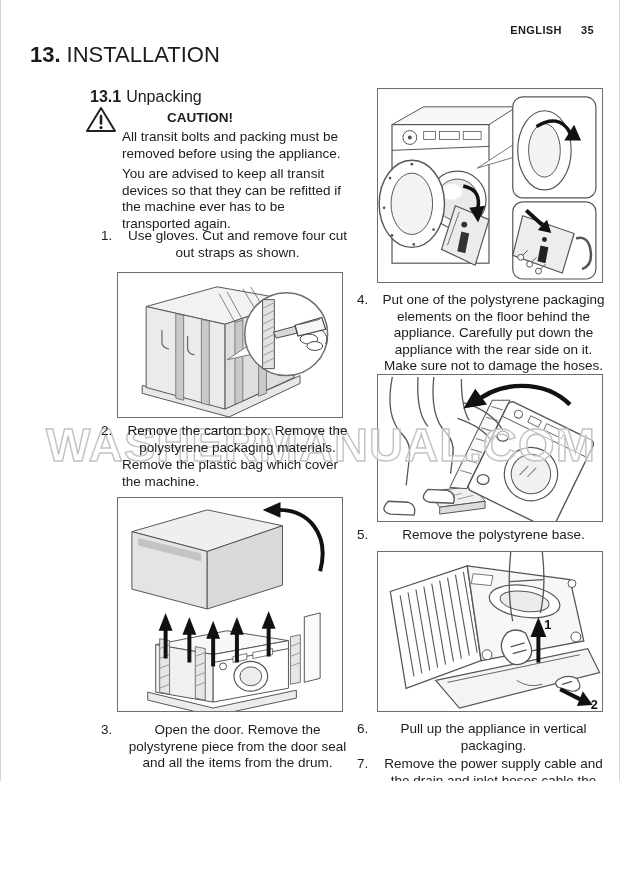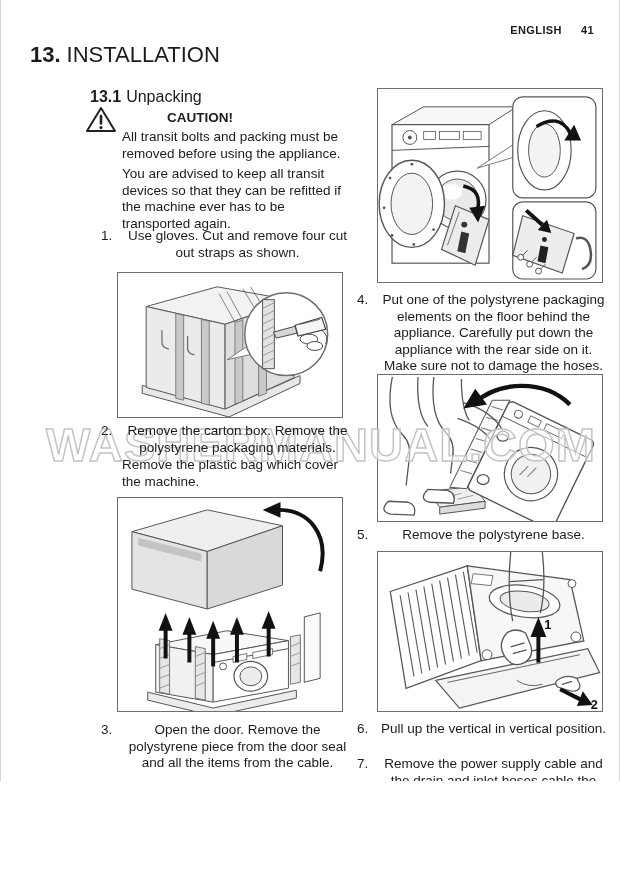--- a/index.html
+++ b/index.html
@@ -33,21 +33,21 @@
 
   .figlabel { font-family:"Liberation Sans", sans-serif; font-size:13px; font-weight:bold; fill:#111; }
 </style>
 </head>
 <body>
 
 <div class="page">
 
   <div class="hdr">
     <span>ENGLISH</span>
-    <span>41</span>
+    <span>35</span>
   </div>
 
   <div class="title">
     <span class="b">13.</span><span>INSTALLATION</span>
   </div>
 
   <div class="subhead">
     <span class="b">13.1</span><span>Unpacking</span>
   </div>
 
@@ -153,21 +153,21 @@
         <line x1="120" y1="166" x2="120" y2="136" stroke="#111" stroke-width="4"></line>
         <polygon points="113,138 127,138 120,120" fill="#111"></polygon>
         <line x1="152" y1="160" x2="152" y2="130" stroke="#111" stroke-width="4"></line>
         <polygon points="145,132 159,132 152,114" fill="#111"></polygon>
       </g>
     </svg>
   </div>
 
   <div class="step" style="left:101px; top:722px; width:252px">
     <span class="n">3.</span>
-    <span class="t">Open the door. Remove the polystyrene piece from the door seal and all the items from the cable.</span>
+    <span class="t">Open the door. Remove the polystyrene piece from the door seal and all the items from the drum.</span>
   </div>
 
   <div class="fig" style="left:377px; top:88px; height:195px">
     <svg viewBox="0 0 226 195">
       <polygon points="14,36 46,18 140,18 112,36" fill="#f8f8f8" stroke="#555" stroke-width="1"></polygon>
       <rect x="14" y="36" width="98" height="140" fill="#fff" stroke="#555" stroke-width="1.2"></rect>
       <line x1="14" y1="62" x2="112" y2="58" stroke="#555" stroke-width="1"></line>
       <circle cx="32" cy="49" r="7" fill="none" stroke="#555" stroke-width="1"></circle>
       <circle cx="32" cy="49" r="2" fill="#555"></circle>
       <rect x="46" y="43" width="12" height="8" fill="#fff" stroke="#555" stroke-width="0.8"></rect>
@@ -305,21 +305,21 @@
         <line x1="186" y1="134" x2="196" y2="131"></line>
       </g>
       <line x1="184" y1="139" x2="206" y2="150" stroke="#111" stroke-width="4"></line>
       <polygon points="201,156 207,141 217,155" fill="#111"></polygon>
       <text class="figlabel" x="215" y="159">2</text>
     </svg>
   </div>
 
   <div class="step" style="left:357px; top:721px; width:252px">
     <span class="n">6.</span>
-    <span class="t">Pull up the vertical in vertical position.</span>
+    <span class="t">Pull up the appliance in vertical packaging.</span>
   </div>
 
   <div class="step" style="left:357px; top:756px; width:252px">
     <span class="n">7.</span>
     <span class="t">Remove the power supply cable and the drain and inlet hoses cable the hose holders (A) on the rear of the appliance.</span>
   </div>
 
   <svg class="wm" width="620" height="60">
     <text x="46" y="45" textLength="550" lengthAdjust="spacingAndGlyphs">WASHERMANUAL.COM</text>
   </svg>

